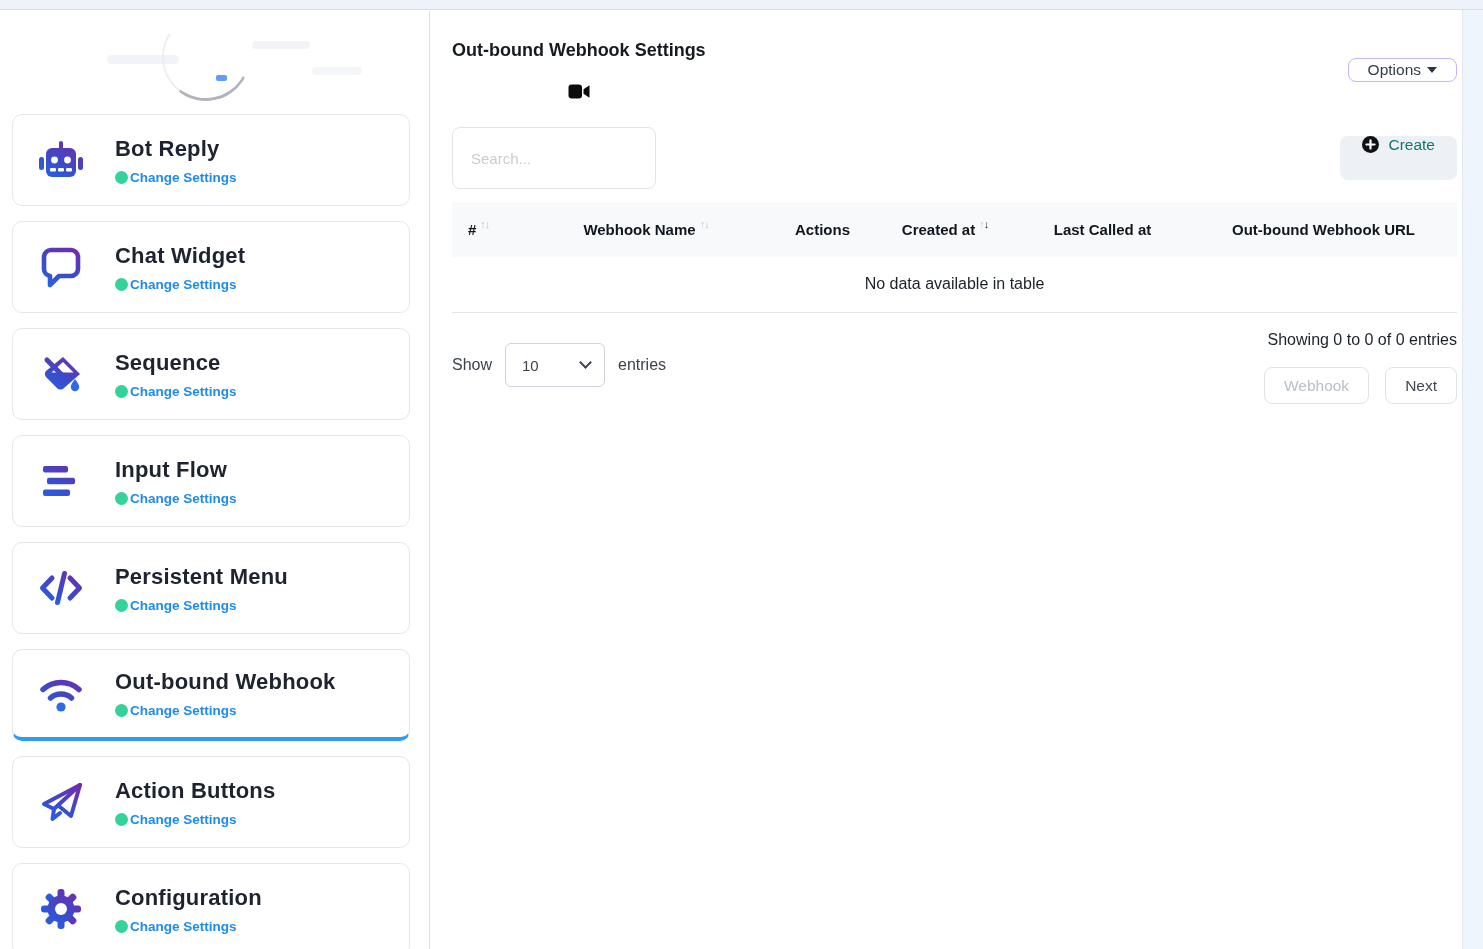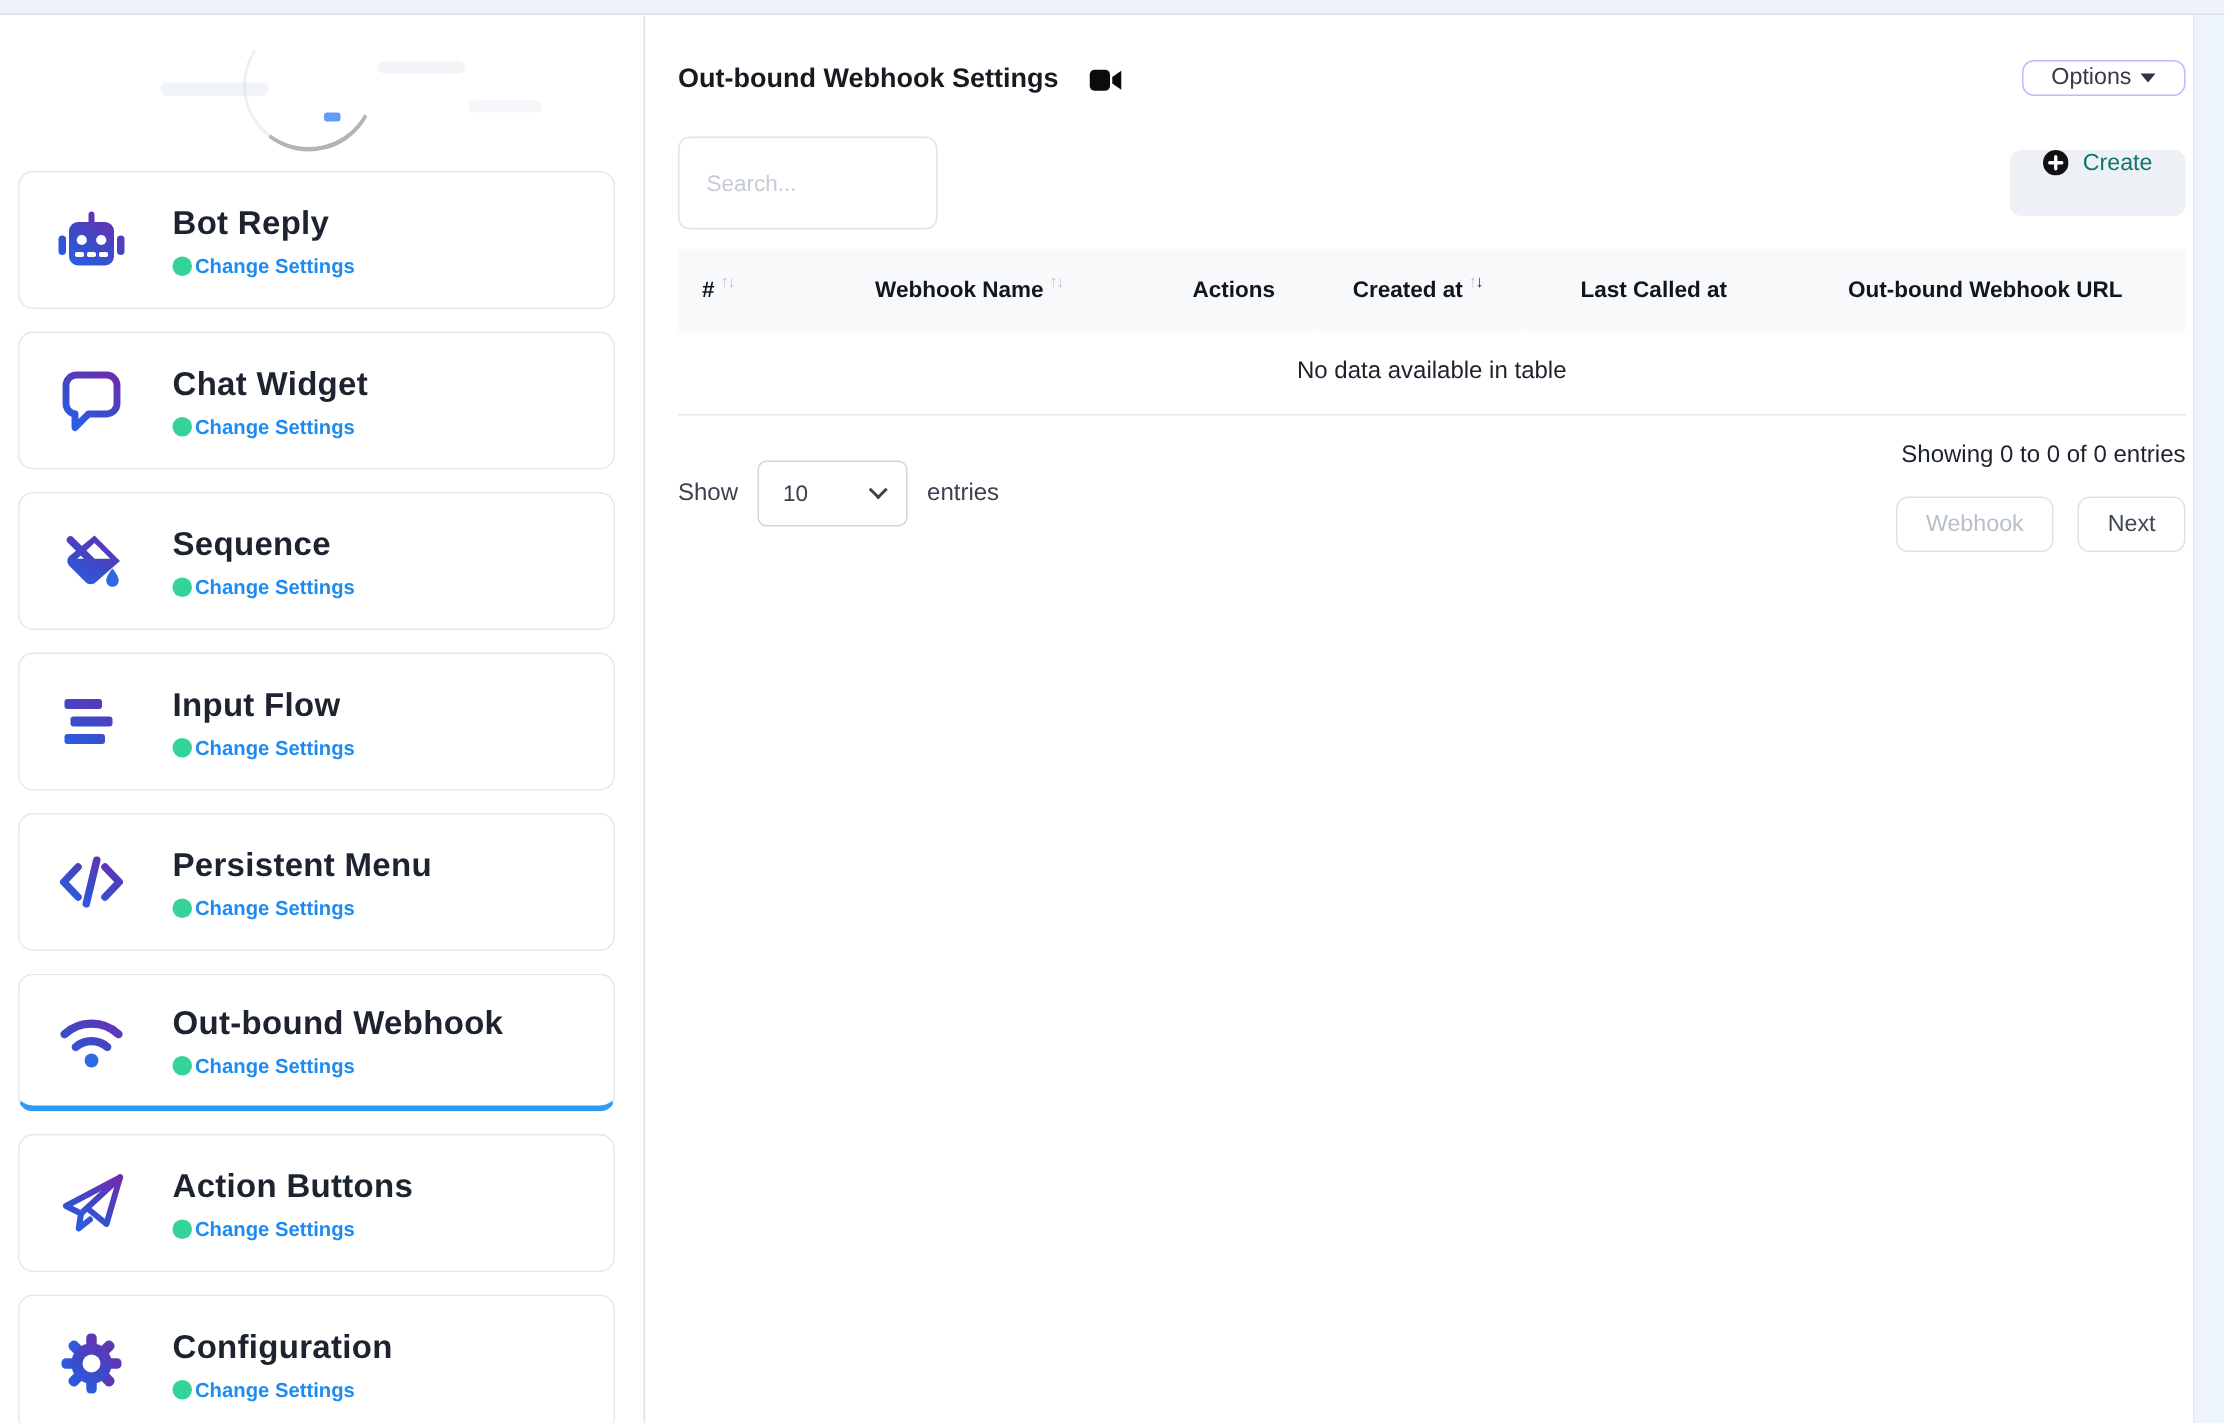--- a/index.html
+++ b/index.html
@@ -28,28 +28,28 @@
   .card.active { border-bottom:4px solid #2e9bf5; }
   .card .nav-icon { width:48px; height:48px; margin-right:30px; flex:none; }
   .card-title { font-size:22px; font-weight:700; color:#1d2430; letter-spacing:.2px; }
   .card-action { margin-top:8px; display:flex; align-items:center; gap:2px; }
   .dot { width:13px; height:13px; border-radius:50%; background:#34d399; }
   .cs-link { color:#1e8bf0; font-weight:700; font-size:13.5px; text-decoration:none; cursor:pointer; }
 
   
   .main { flex:1; padding:29px 26px 0 22px; }
   .header-row { display:flex; justify-content:space-between; align-items:center; }
-  .page-title { display:flex; align-items:center; gap:20px; font-size:18px; font-weight:700; color:#161b22; }
+  .page-title { display:flex; align-items:center; gap:20px; font-size:18px; font-weight:700; color:#161b22;flex-direction:column; }
   .cam { cursor:pointer; display:inline-flex; margin-top:2px; }
   .options-btn { display:flex; align-items:center; gap:6px; background:#fff; border:1px solid #c4b5fd; border-radius:8px;
                  padding:0 19px; height:24px; font-size:15.5px; color:#333b46; cursor:pointer; font-family:inherit; }
   .caret { width:0; height:0; border-left:5px solid transparent; border-right:5px solid transparent; border-top:6px solid #2f3744; }
 
   .toolbar-row { margin-top:27px; display:flex; justify-content:space-between; align-items:center; }
-  .search-input { width:173px; height:62px; border:1px solid #e3e4e8; border-radius:8px; padding:0 18px; font-size:15px;
+  .search-input { width:204px; height:62px; border:1px solid #e3e4e8; border-radius:8px; padding:0 18px; font-size:15px;
                   color:#333; outline:none; font-family:inherit; }
   .search-input::placeholder { color:#c6ccd4; }
   .create-btn { display:flex; align-items:flex-start; gap:9px; background:#edf0f4; border:none; border-radius:8px; height:44px;
                 padding:0 22px; font-size:15.5px; color:#0f766e; cursor:pointer; font-family:inherit; }
 
   table { width:100%; border-collapse:collapse; margin-top:13px; }
   thead th { background:#f7f9fb; font-size:15px; font-weight:700; color:#12161d; padding:19px 8px; text-align:center; white-space:nowrap; }
   thead th.col-0 { text-align:left; padding-left:16px; width:70px; }
   thead th.col-1 { width:248px; } thead th.col-2 { width:105px; } thead th.col-3 { width:140px; } thead th.col-4 { width:175px; }
   .sort { display:inline-block; margin-left:4px; transform:translateY(-7px); font-size:11px; letter-spacing:-1px;

